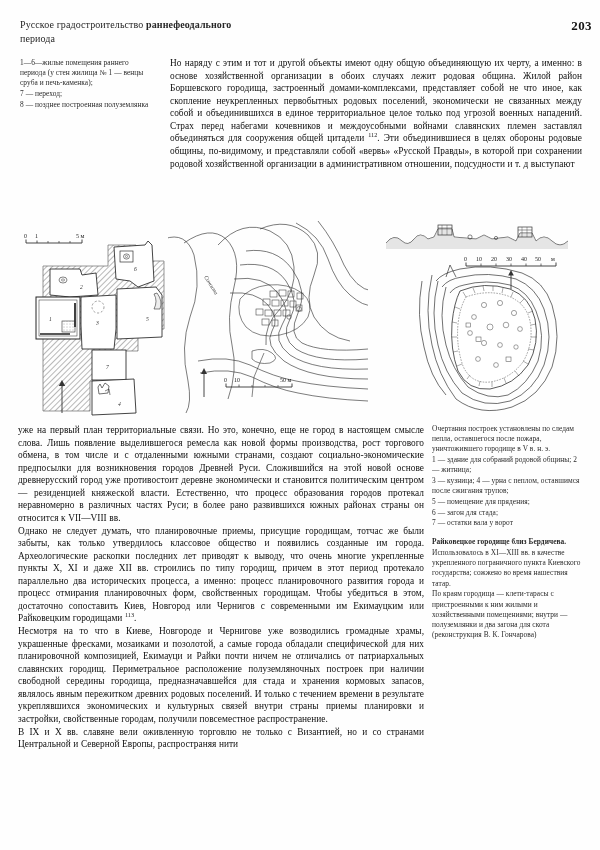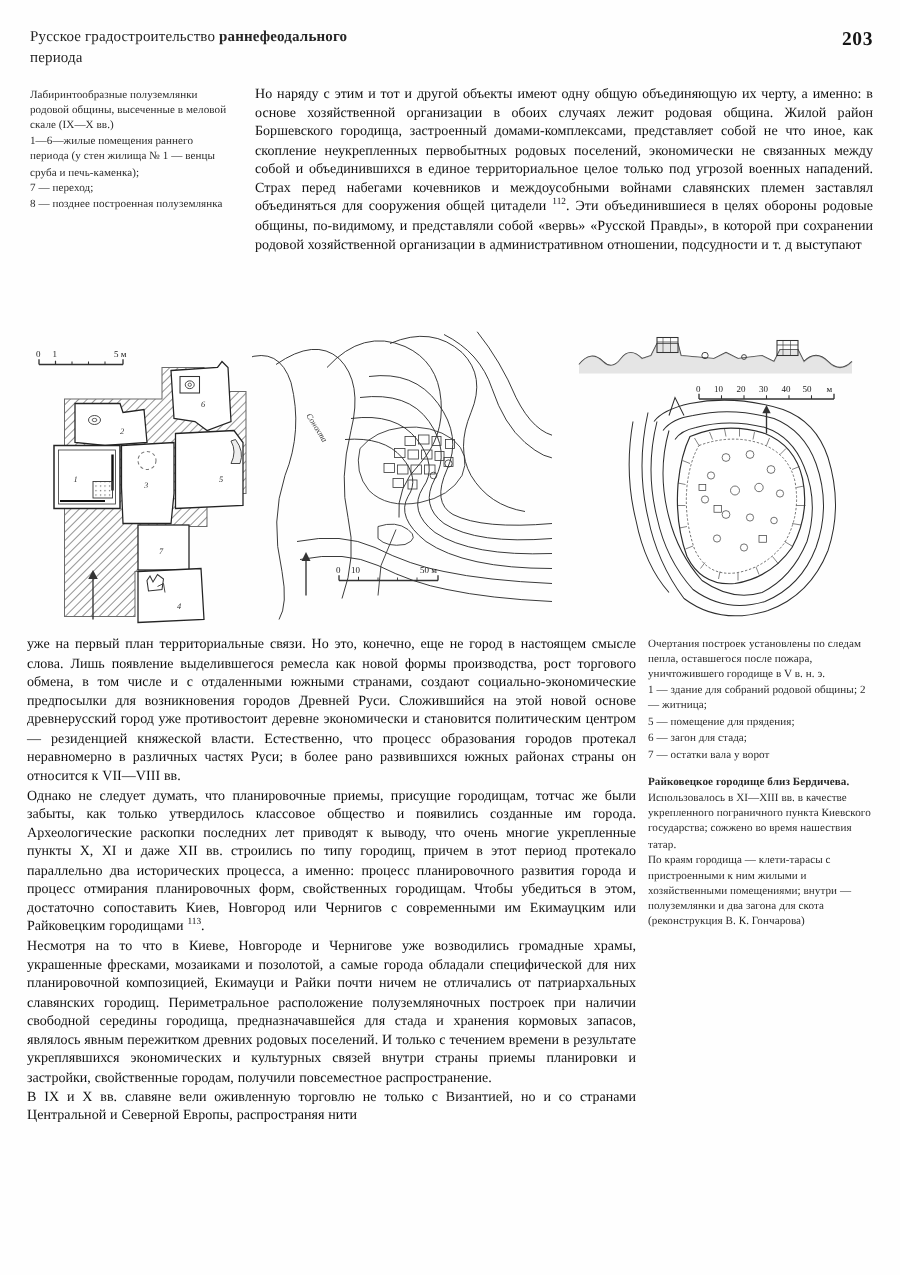--- a/index.html
+++ b/index.html
@@ -29,21 +29,21 @@
     top: 18px;
     width: 330px;
     font-size: 10px;
     line-height: 1.42;
     color: #262626;
     letter-spacing: .1px;
   }
   .runhead .bold { font-weight: 700; }
   .folio {
     position: absolute;
-    right: 18px;
+    right: 8px;
     top: 18px;
     font-size: 13px;
     font-weight: 700;
     color: #151515;
     letter-spacing: .4px;
   }
 
   
   .capcol {
     position: absolute;
@@ -120,21 +120,20 @@
 
 <div class="page">
 
   <div class="runhead">
     <span>Русское градостроительство </span><span class="bold">раннефеодального</span><br>
     <span>периода</span>
   </div>
   <div class="folio">203</div>
 
   <div class="capcol" id="caption-left">
-    <p>Лабиринтообразные полуземлянки родовой общины, высеченные в меловой скале (IX—X вв.)</p>
     <p class="k">1—6—жилые помещения раннего периода (у стен жилища № 1 — венцы сруба и печь-каменка);</p>
     <p class="k">7 — переход;</p>
     <p class="k">8 — позднее построенная полуземлянка</p>
   </div>
 
   <div class="bodytext" id="body-top">
     <p><span>Но наряду с этим и тот и другой объекты имеют одну общую объединяющую их черту, а именно: в основе хозяйственной организации в обоих случаях лежит родовая община. Жилой район Боршевского городища, застроенный домами-комплексами, представляет собой не что иное, как скопление неукрепленных первобытных родовых поселений, экономически не связанных между собой и объединившихся в единое территориальное целое только под угрозой военных нападений. Страх перед набегами кочевников и междоусобными войнами славянских племен заставлял объединяться для сооружения общей цитадели </span><sup>112</sup><span>. Эти объединившиеся в целях обороны родовые общины, по-видимому, и представляли собой «вервь» «Русской Правды», в которой при сохранении родовой хозяйственной организации в административном отношении, подсудности и т. д выступают</span></p>
   </div>
 
   <div id="figures">
@@ -375,20 +374,21 @@
   <div class="bodytext" id="body-bottom">
     <p>уже на первый план территориальные связи. Но это, конечно, еще не город в настоящем смысле слова. Лишь появление выделившегося ремесла как новой формы производства, рост торгового обмена, в том числе и с отдаленными южными странами, создают социально-экономические предпосылки для возникновения городов Древней Руси. Сложившийся на этой новой основе древнерусский город уже противостоит деревне экономически и становится политическим центром — резиденцией княжеской власти. Естественно, что процесс образования городов протекал неравномерно в различных частях Руси; в более рано развившихся южных районах страны он относится к VII—VIII вв.</p>
     <p><span>Однако не следует думать, что планировочные приемы, присущие городищам, тотчас же были забыты, как только утвердилось классовое общество и появились созданные им города. Археологические раскопки последних лет приводят к выводу, что очень многие укрепленные пункты X, XI и даже XII вв. строились по типу городищ, причем в этот период протекало параллельно два исторических процесса, а именно: процесс планировочного развития города и процесс отмирания планировочных форм, свойственных городищам. Чтобы убедиться в этом, достаточно сопоставить Киев, Новгород или Чернигов с современными им Екимауцким или Райковецким городищами </span><sup>113</sup><span>.</span></p>
     <p>Несмотря на то что в Киеве, Новгороде и Чернигове уже возводились громадные храмы, украшенные фресками, мозаиками и позолотой, а самые города обладали специфической для них планировочной композицией, Екимауци и Райки почти ничем не отличались от патриархальных славянских городищ. Периметральное расположение полуземляночных построек при наличии свободной середины городища, предназначавшейся для стада и хранения кормовых запасов, являлось явным пережитком древних родовых поселений. И только с течением времени в результате укреплявшихся экономических и культурных связей внутри страны приемы планировки и застройки, свойственные городам, получили повсеместное распространение.</p>
     <p>В IX и X вв. славяне вели оживленную торговлю не только с Византией, но и со странами Центральной и Северной Европы, распространяя нити</p>
   </div>
 
   <div class="capcol" id="caption-right">
     <p>Очертания построек установлены по следам пепла, оставшегося после пожара, уничтожившего городище в V в. н. э.</p>
     <p class="k">1 — здание для собраний родовой общины;  2 — житница;</p>
+    <p class="k">3 — кузница;  4 — урна с пеплом, оставшимся после сжигания трупов;</p>
     <p class="k">5 — помещение для прядения;</p>
     <p class="k">6 — загон для стада;</p>
     <p class="k">7 — остатки вала у ворот</p>
     <div class="gap"></div>
     <p class="t">Райковецкое городище близ Бердичева.</p>
     <p>Использовалось в XI—XIII вв. в качестве укрепленного пограничного пункта Киевского государства; сожжено во время нашествия татар.</p>
     <p>По краям городища — клети-тарасы с пристроенными к ним жилыми и хозяйственными помещениями; внутри — полуземлянки и два загона для скота (реконструкция В. К. Гончарова)</p>
   </div>
 
 </div>

